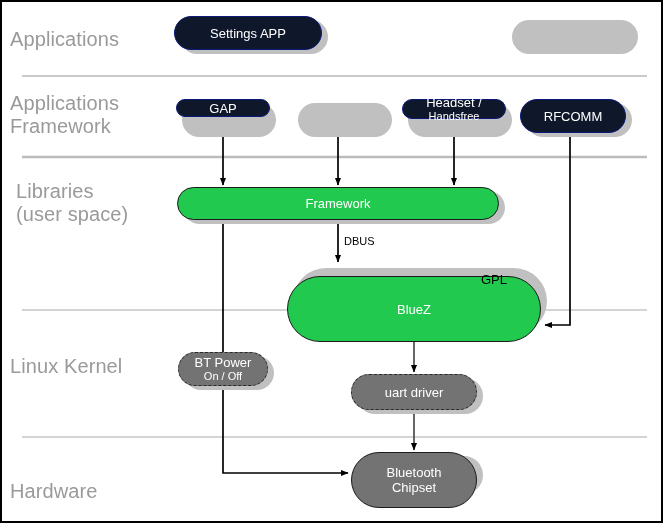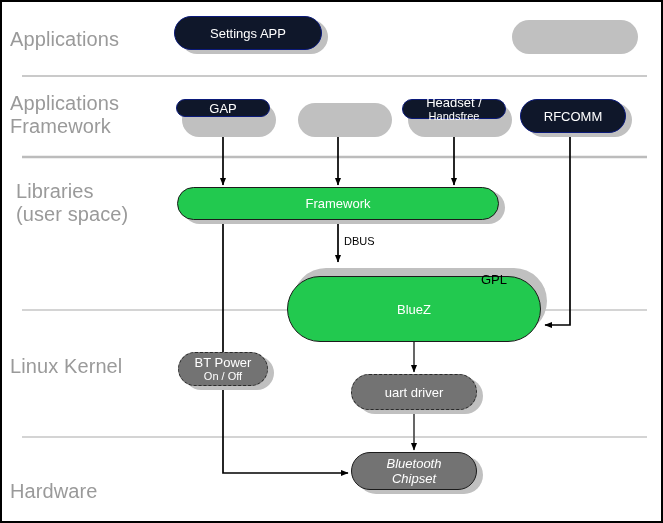--- a/index.html
+++ b/index.html
@@ -181,20 +181,20 @@
 
   <div class="node red dashed" style="left:176px; top:350px; width:90px; height:34px;">
     <span class="l1">BT Power</span>
     <span class="l2">On / Off</span>
   </div>
 
   <div class="node red dashed" style="left:349px; top:372px; width:126px; height:36px;">
     <span class="l1">uart driver</span>
   </div>
 
-  <div class="node red" style="left:349px; top:450px; width:126px; height:38px;font-style:italic;">
+  <div class="node red" style="left:349px; top:450px; width:126px; height:56px;">
     <span class="l1">Bluetooth</span>
     <span class="l1">Chipset</span>
   </div>
 
   <div class="edge-label" style="left:342px; top:232px;">DBUS</div>
 
 </div>
 
 </body></html>

